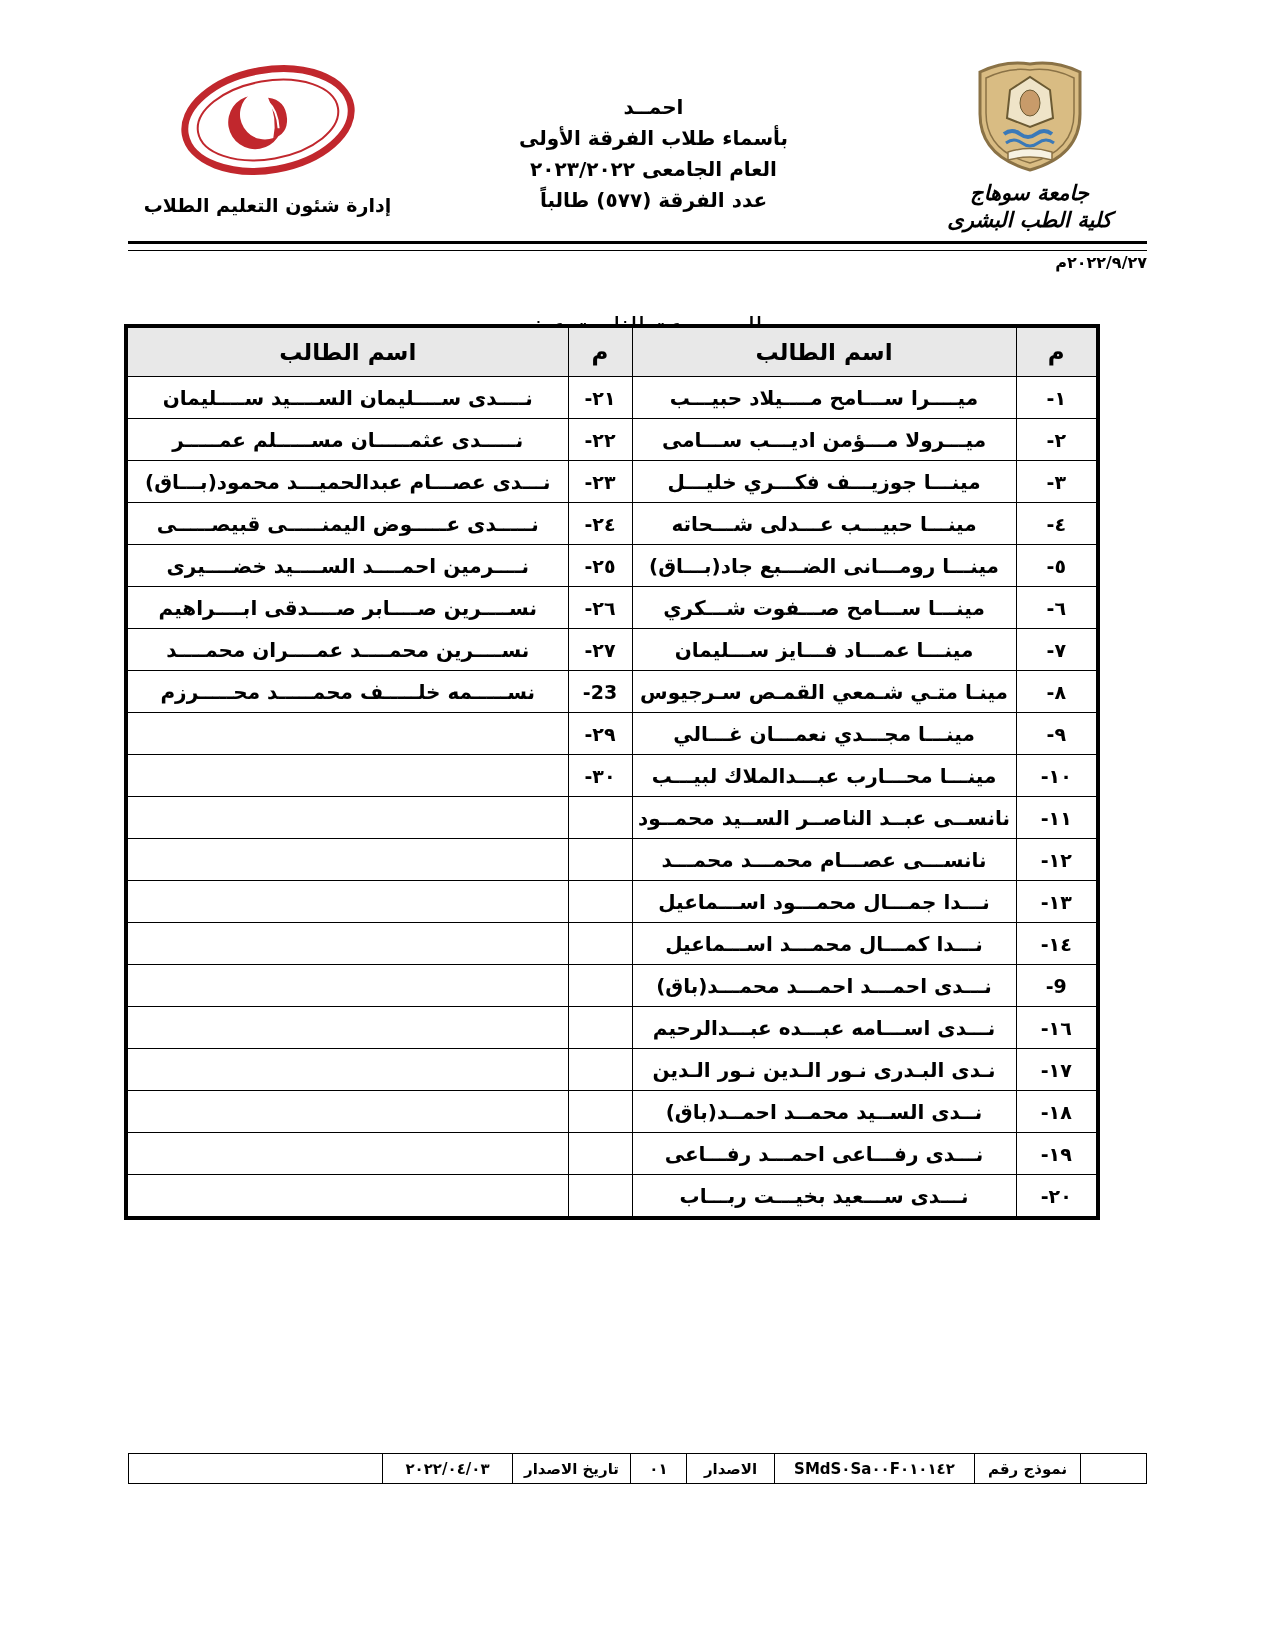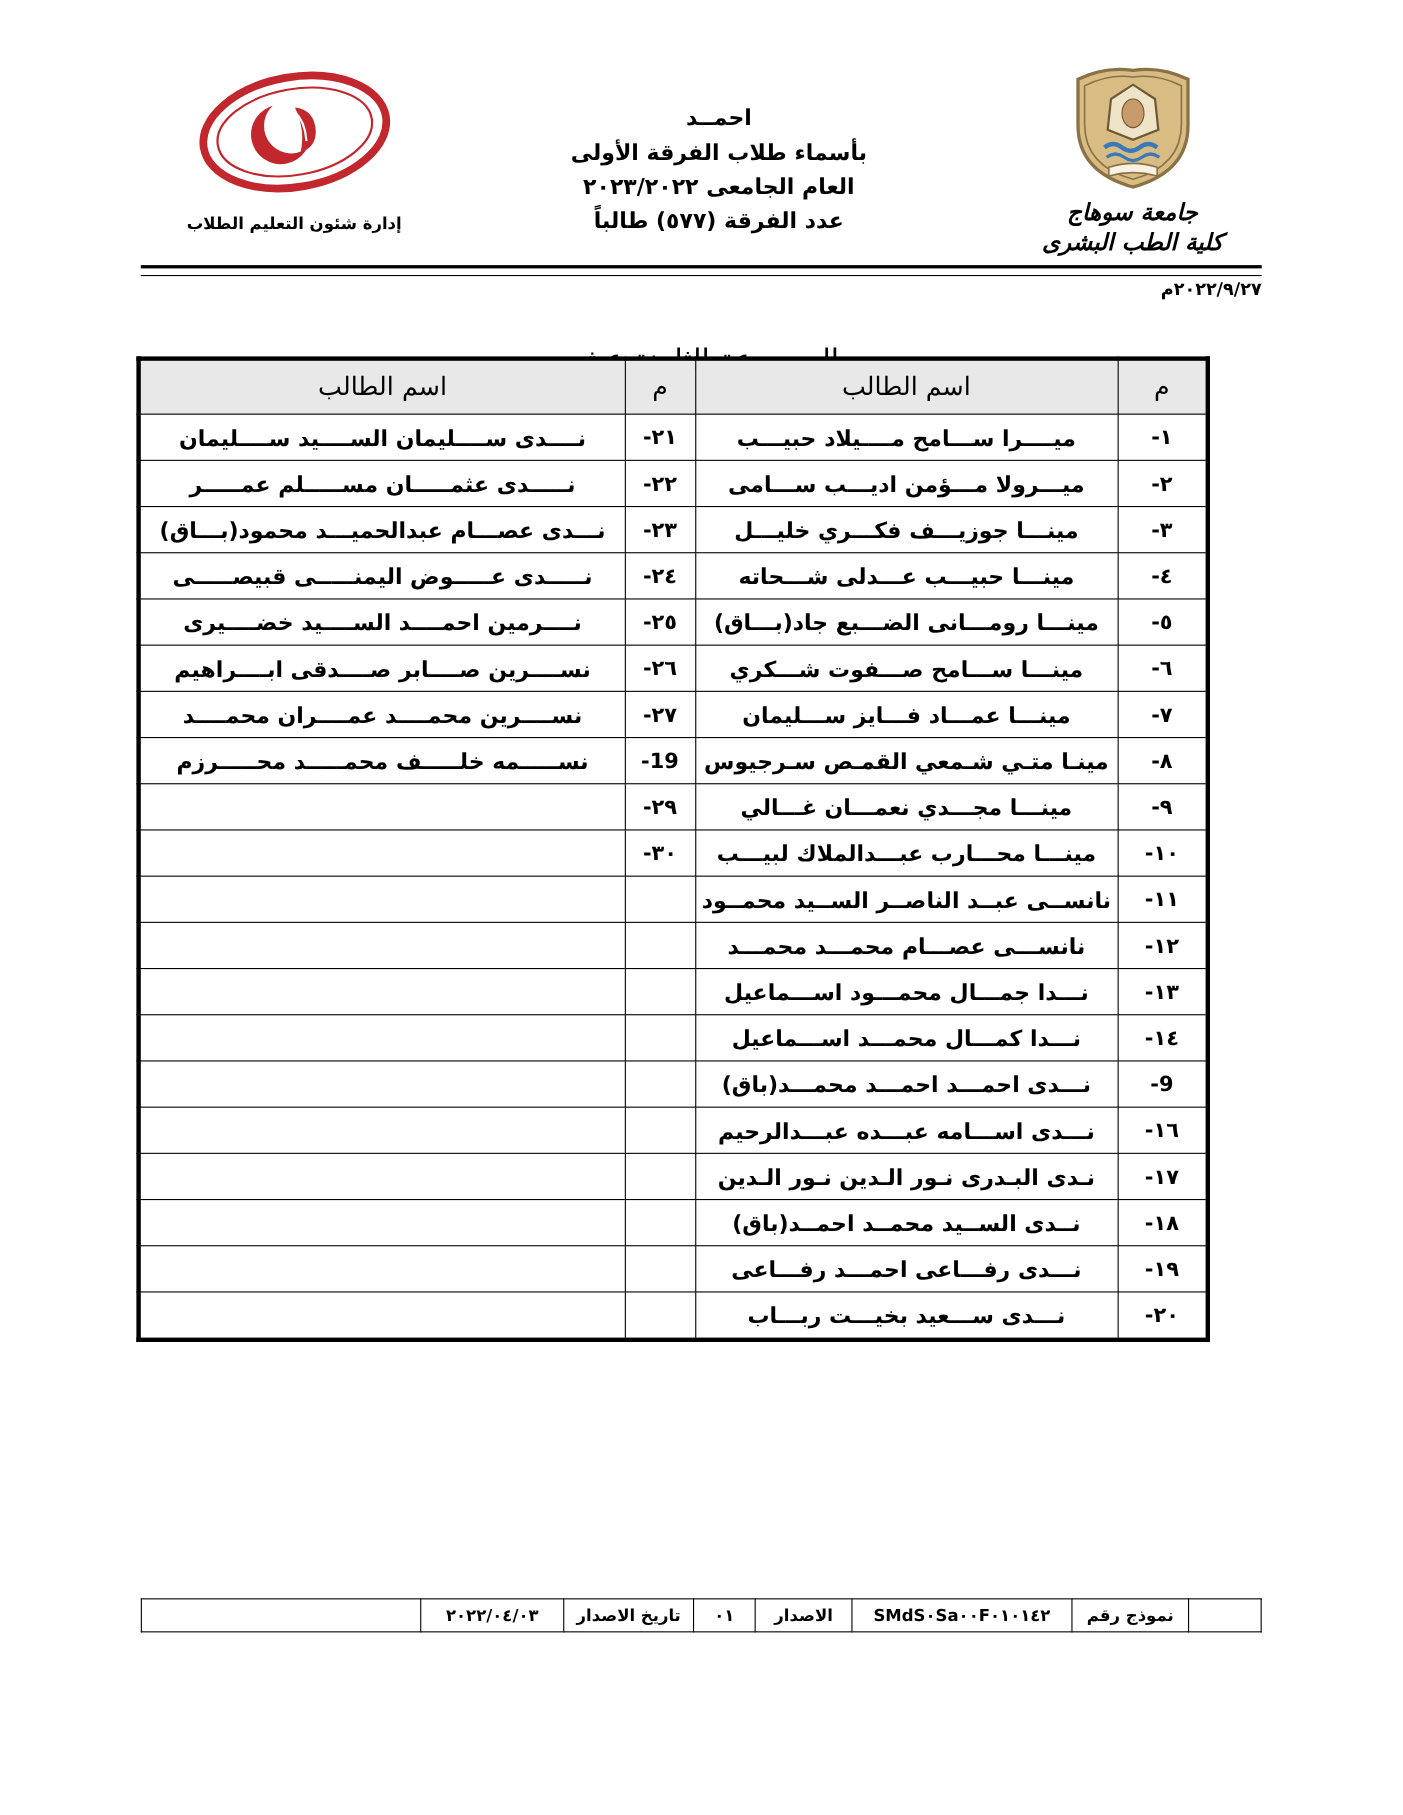--- a/index.html
+++ b/index.html
@@ -6,32 +6,32 @@
   .page{position:relative;width:1275px;height:1650px;background:#ffffff;
         font-family:"DejaVu Sans","Liberation Sans",sans-serif;direction:rtl;color:#000;overflow:hidden;}
 
   
   .header{position:absolute;top:56px;right:128px;left:140px;display:flex;
           justify-content:space-between;align-items:flex-start;}
   .u-block{width:235px;text-align:center;font-style:italic;}
   .u-name{font-weight:bold;font-size:21px;line-height:27px;}
   .c-block{text-align:center;padding-top:36px;font-weight:bold;font-size:20px;line-height:31px;}
   .d-block{width:255px;text-align:center;padding-top:6px;}
-  .d-name{font-weight:bold;font-size:15px;margin-top:12px;}
+  .d-name{font-weight:bold;font-size:19px;margin-top:12px;}
 
   .divider{position:absolute;top:241px;left:128px;right:128px;height:6px;
            border-top:3px solid #000;border-bottom:1px solid #000;}
   .doc-date{position:absolute;top:253px;right:128px;font-size:16px;font-weight:bold;}
   .group-title{position:absolute;top:268px;left:0;right:0;text-align:center;font-size:27px;margin-top:44px;}
 
   
   table.students{position:absolute;top:324px;right:175px;width:972px;
                  border-collapse:collapse;table-layout:fixed;border:4px solid #000;}
   .students th{background:#e8e8e8;border:1px solid #000;height:46px;
-               font-size:23px;font-weight:normal;text-align:center;}
+               font-size:23px;font-weight:bold;text-align:center;}
   .students td{border:1px solid #000;height:41px;font-size:20px;font-weight:bold;
                text-align:center;white-space:nowrap;overflow:hidden;padding:0 3px;}
   .students td.num-cell{font-size:19px;}
 
   
   .footer{position:absolute;top:1453px;left:128px;right:128px;}
   table.footer-table{width:100%;border-collapse:collapse;table-layout:fixed;}
   .footer-table td{border:1.5px solid #000;height:27px;font-size:15px;font-weight:bold;
                    text-align:center;white-space:nowrap;overflow:hidden;}
 </style>
@@ -136,21 +136,21 @@
         </tr>
         <tr>
           <td class="num-cell">٧-</td>
           <td class="name-cell">مينـــا عمـــاد فـــايز ســـليمان</td>
           <td class="num-cell">٢٧-</td>
           <td class="name-cell">نســــرين محمــــد عمــــران محمــــد</td>
         </tr>
         <tr>
           <td class="num-cell">٨-</td>
           <td class="name-cell">مينـا متـي شـمعي القمـص سـرجيوس</td>
-          <td class="num-cell">19-</td>
+          <td class="num-cell">23-</td>
           <td class="name-cell">نســـــمه خلـــــف محمـــــد محـــــرزم</td>
         </tr>
         <tr>
           <td class="num-cell">٩-</td>
           <td class="name-cell">مينـــا مجـــدي نعمـــان غـــالي</td>
           <td class="num-cell">٢٩-</td>
           <td class="name-cell"></td>
         </tr>
         <tr>
           <td class="num-cell">١٠-</td>

